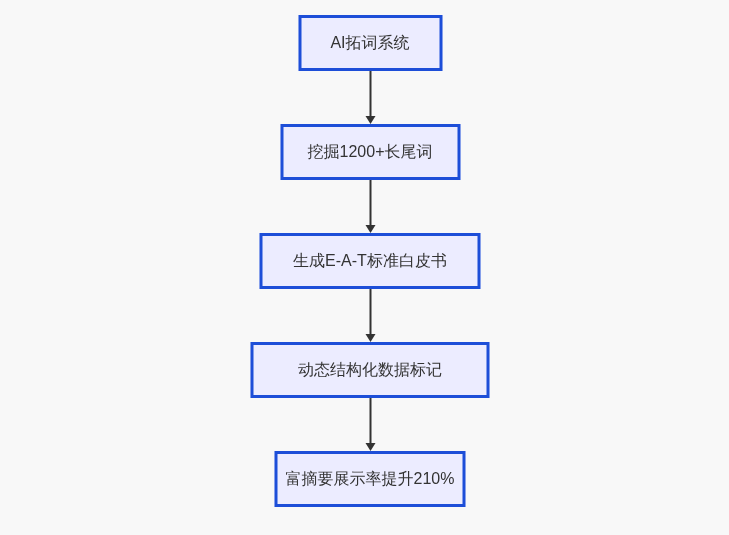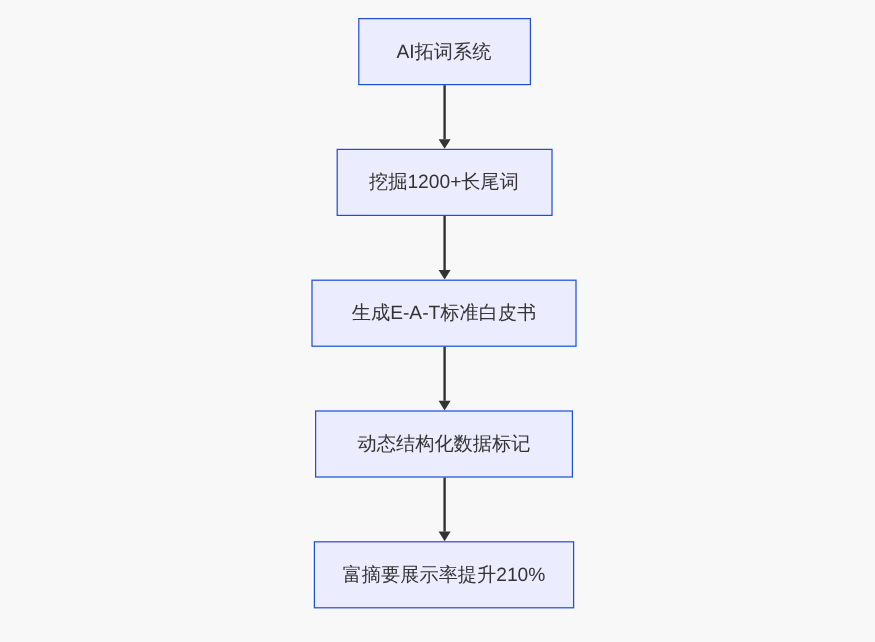--- a/index.html
+++ b/index.html
@@ -23,34 +23,34 @@
     left: 370px;
     transform: translateX(-50%);
     display: flex;
     flex-direction: column;
     align-items: center;
   }
   .node {
     box-sizing: border-box;
     height: 56px;
     background: #ECECFF;
-    border: 1px solid #1d4ed8;
+    border: 3px solid #1d4ed8;
     display: flex;
     align-items: center;
     justify-content: center;
     font-size: 16px;
     color: #333333;
     white-space: nowrap;
     text-align: center;
   }
   .n1 { width: 144px; }
   .n2 { width: 180px; }
   .n3 { width: 221px; }
-  .n4 { width: 215px; }
-  .n5 { width: 217px; }
+  .n4 { width: 239px; }
+  .n5 { width: 191px; }
   .arrow {
     height: 53px;
     display: flex;
     flex-direction: column;
     align-items: center;
   }
   .arrow-line {
     width: 2px;
     flex: 1 1 auto;
     background: #333333;

